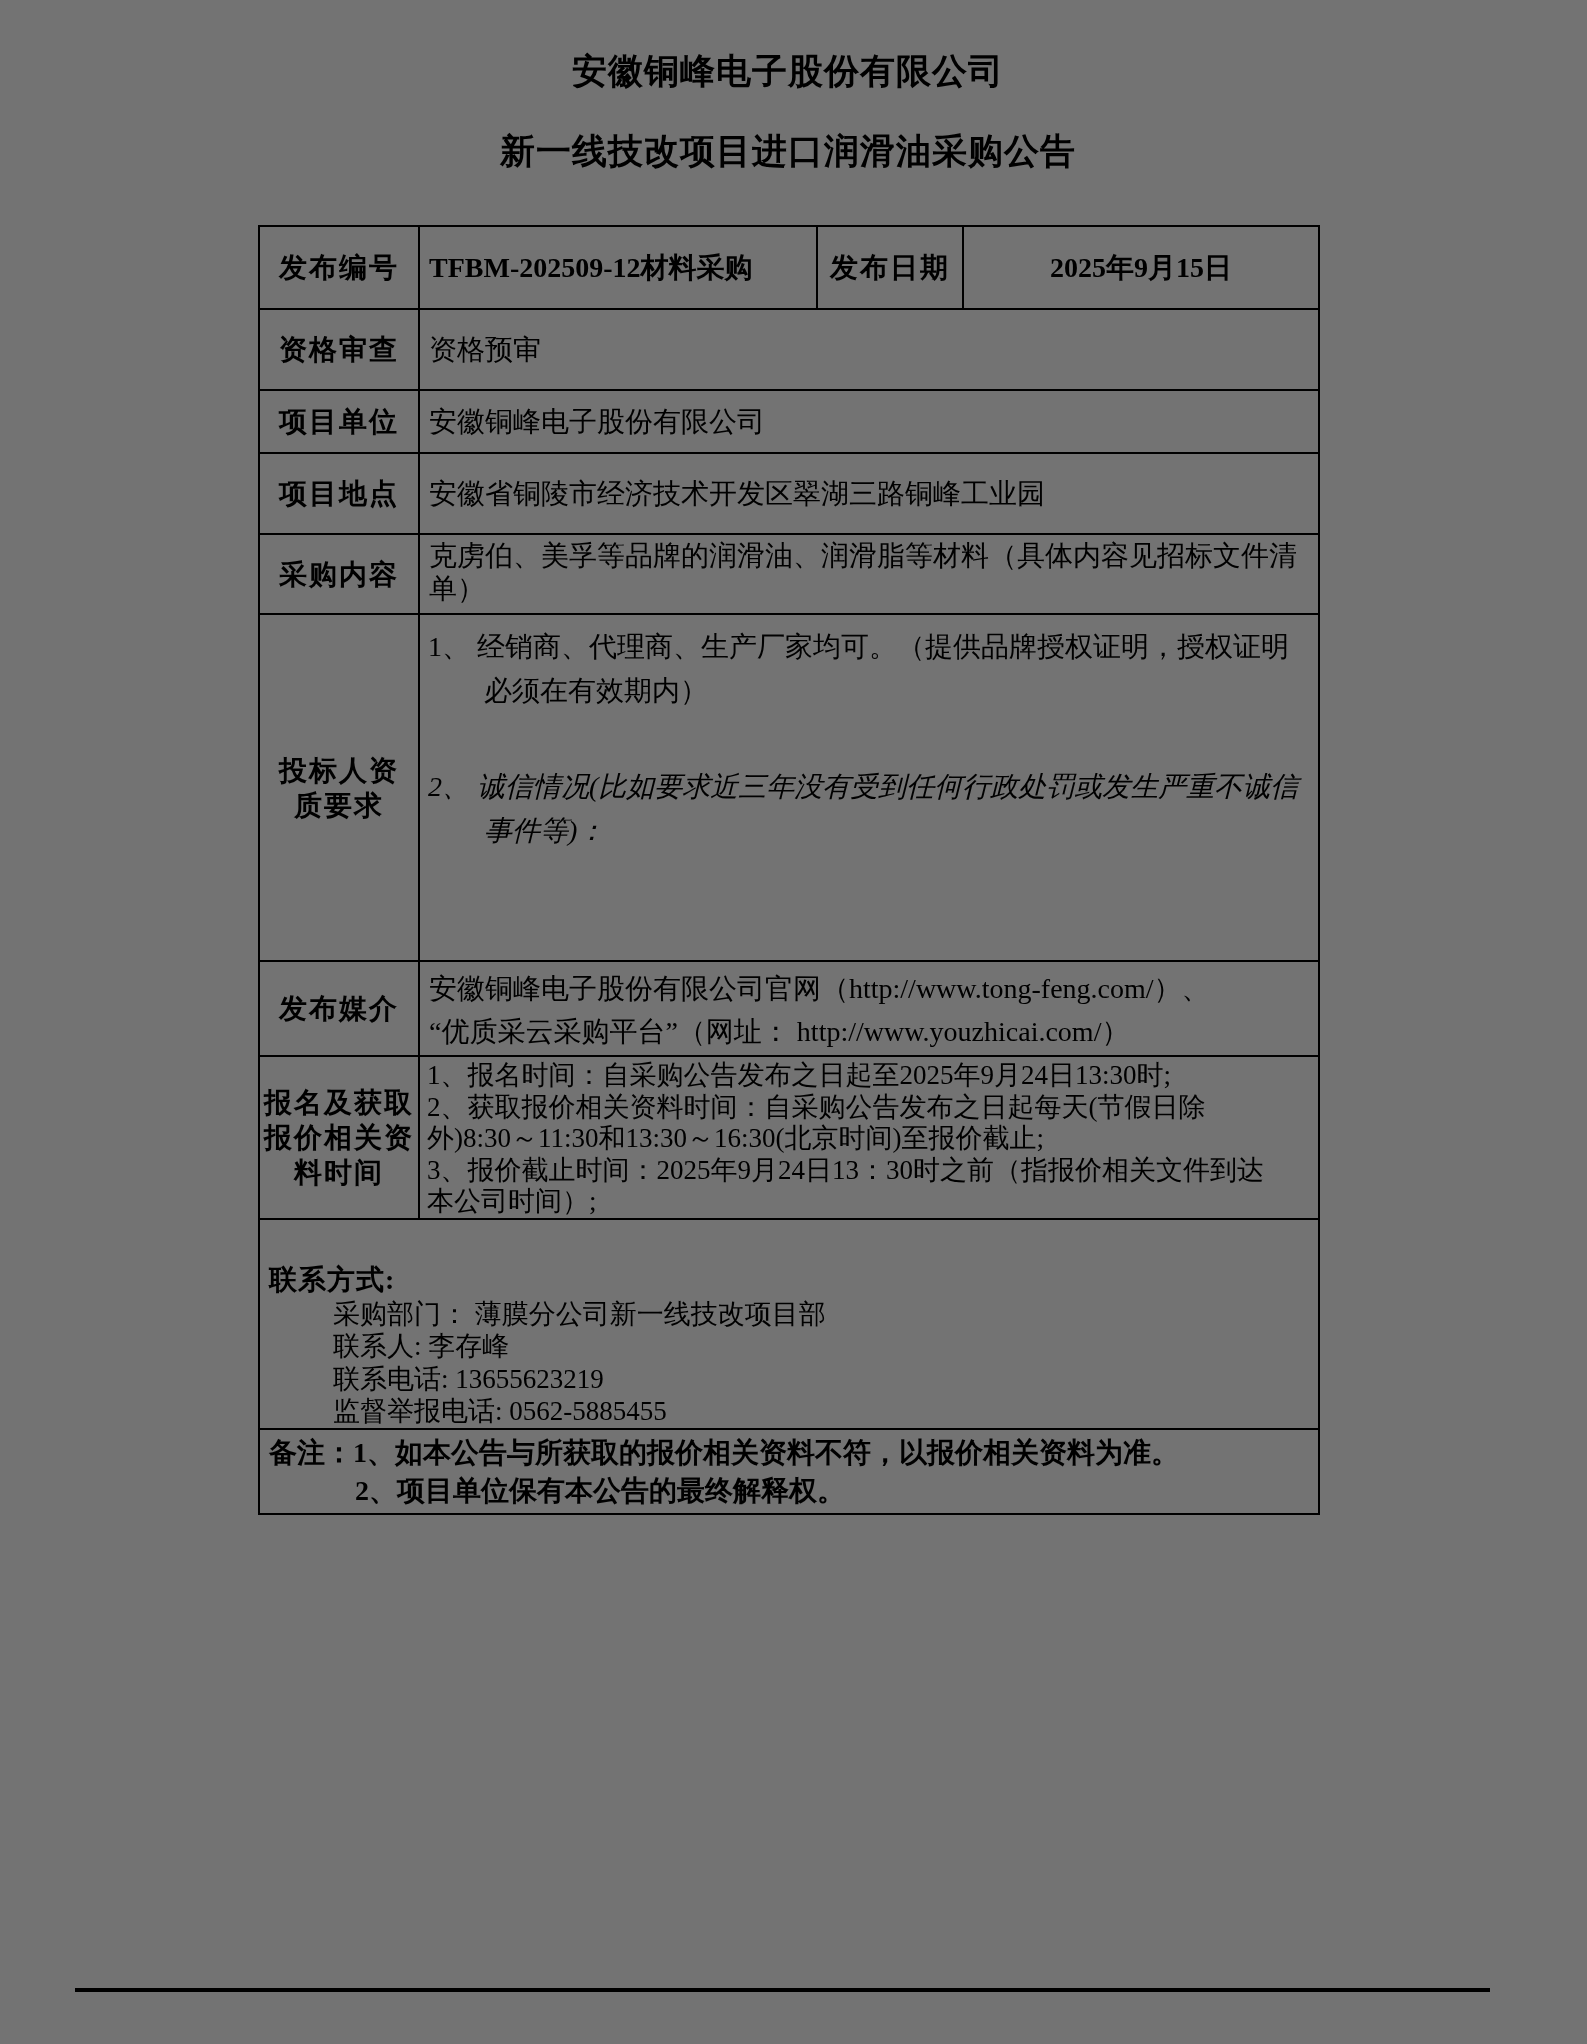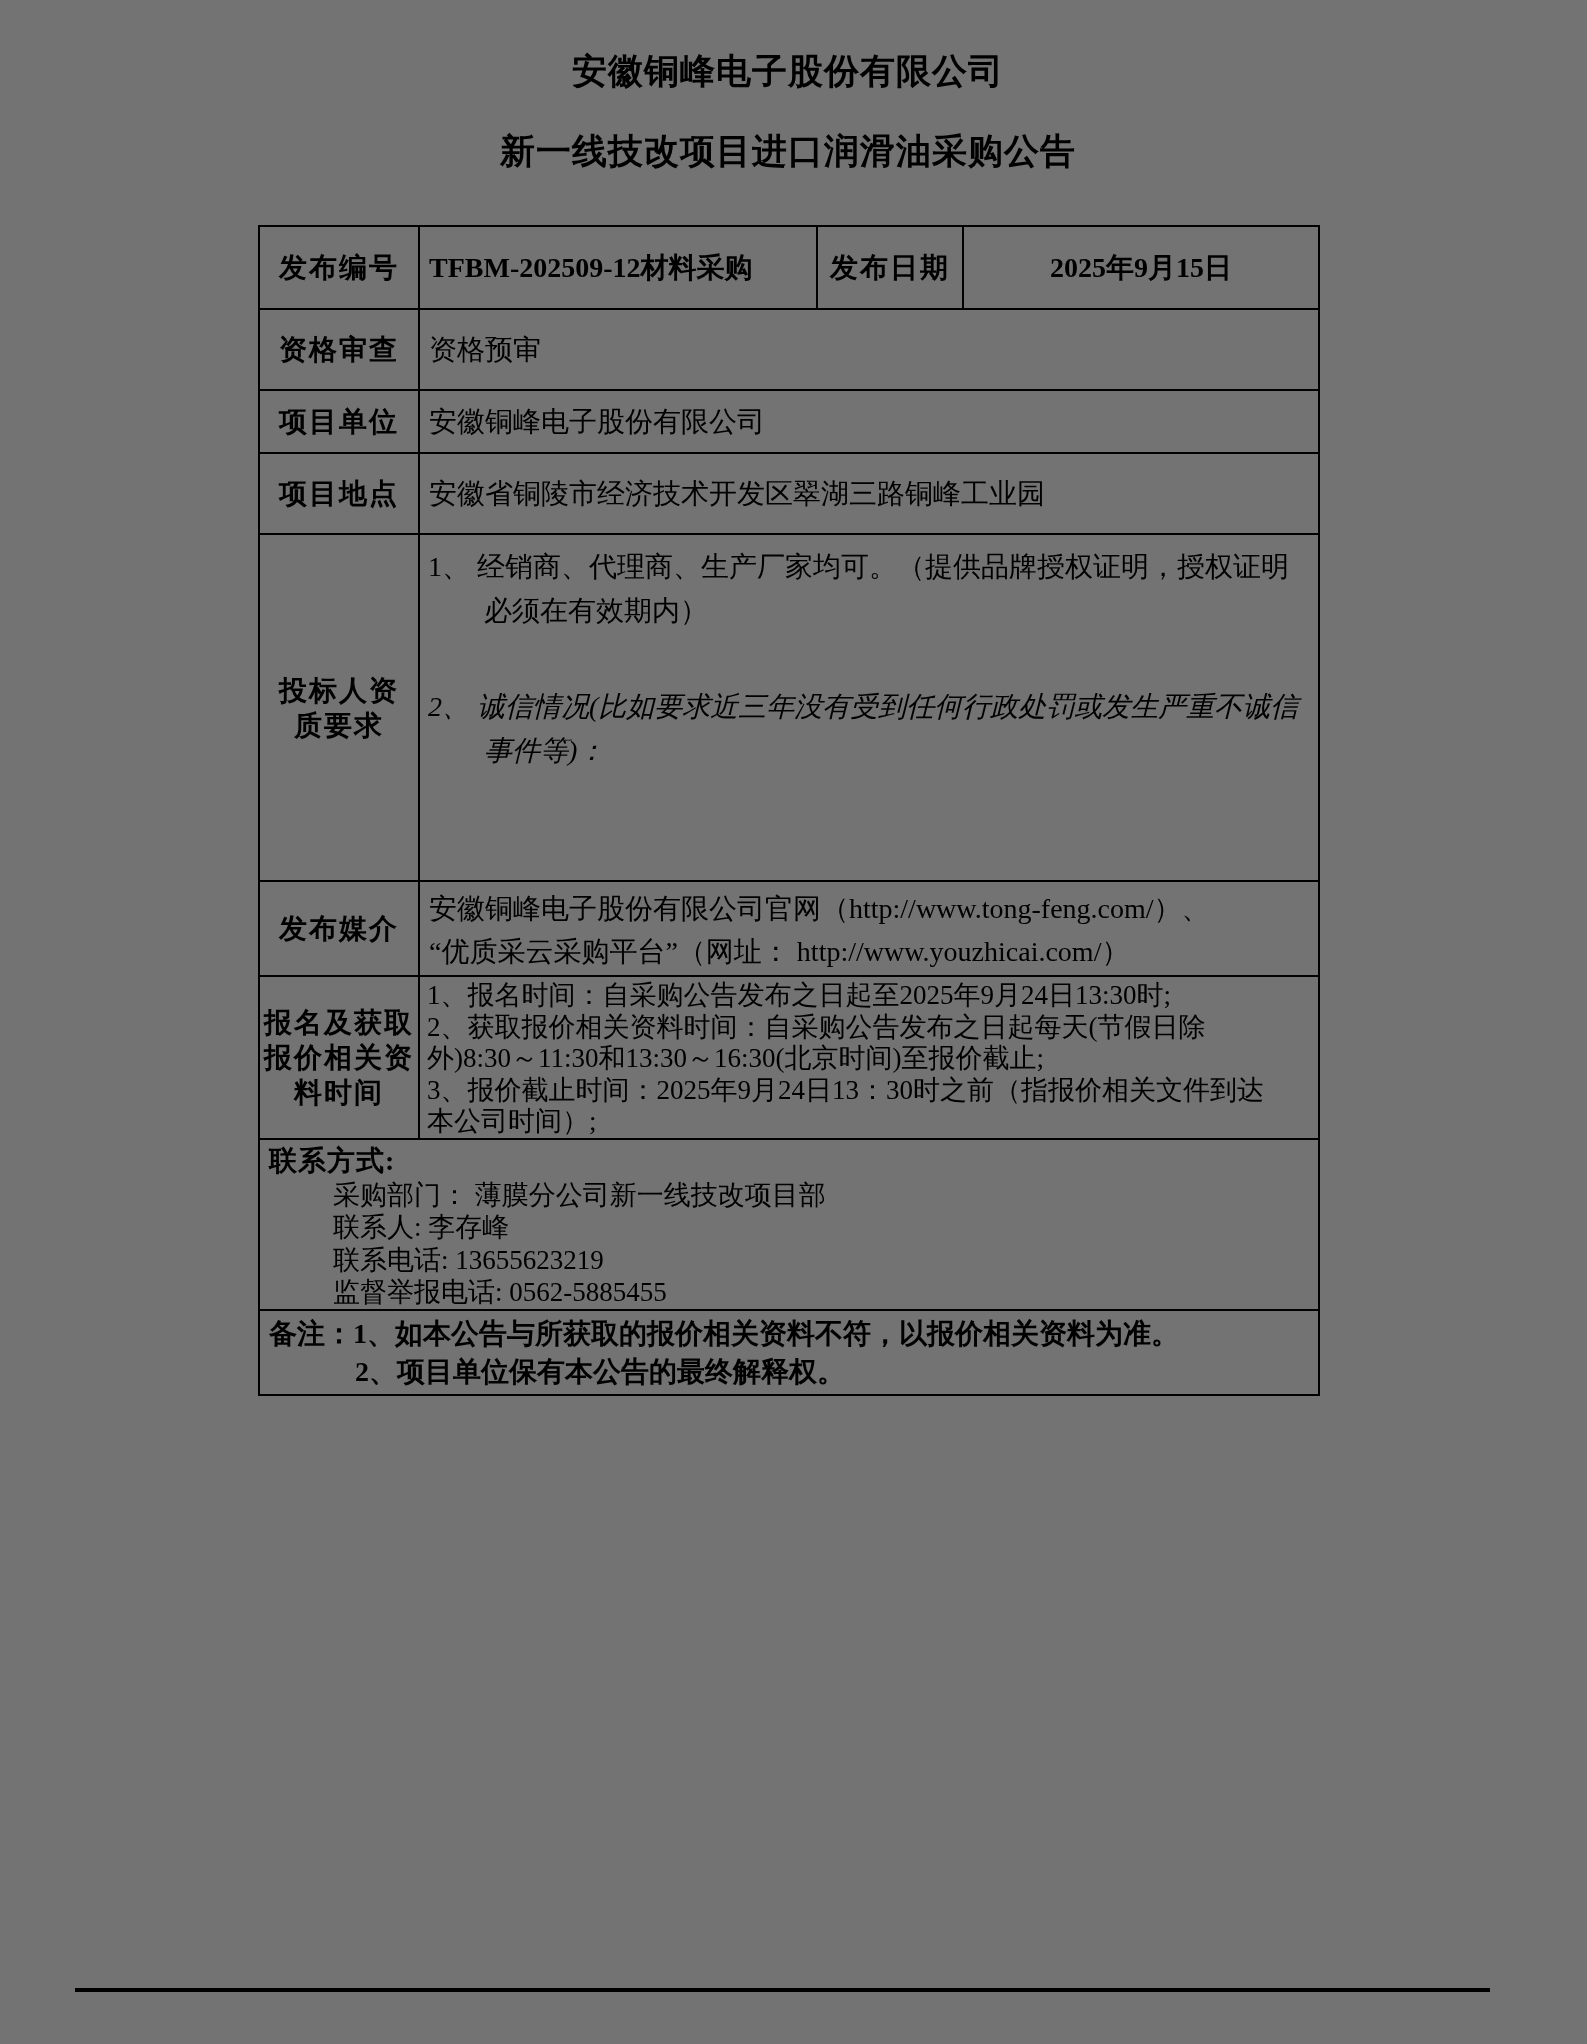--- a/index.html
+++ b/index.html
@@ -58,21 +58,21 @@
   td.media-cell { vertical-align:top; padding:5px 6px 0 9px; }
   .media-line { line-height:43px; }
 
   
   td.sched-label { line-height:40px; }
   td.sched-cell { vertical-align:top; padding:3px 4px 0 7px; }
   .sched-line { font-size:27px; line-height:31.5px; }
 
   
   td.contact-cell { vertical-align:top; padding:3px 6px 0 9px; }
-  .contact-heading { font-weight:700; font-size:28px; line-height:36px; letter-spacing:1px; }
+  .contact-heading { font-weight:700; font-size:28px; line-height:36px; letter-spacing:1px;margin-top:39px; }
   .contact-line { font-size:27px; line-height:32.5px; padding-left:64px; }
 
   
   td.remarks-cell { vertical-align:top; padding:4px 6px 0 9px; font-weight:700; }
   .remarks-line { font-size:28px; line-height:38px; }
   .remarks-line-2 { padding-left:86px; }
 
   .footer-rule {
     position:absolute; left:75px; top:1988px;
     width:1415px; height:4px; background:#000;
@@ -111,20 +111,27 @@
     <tr style="height:63px">
       <td class="lbl">项目单位</td>
       <td class="val" colspan="3">安徽铜峰电子股份有限公司</td>
     </tr>
 
     <tr style="height:81px">
       <td class="lbl">项目地点</td>
       <td class="val" colspan="3">安徽省铜陵市经济技术开发区翠湖三路铜峰工业园</td>
     </tr>
 
+    <tr style="height:80px">
+      <td class="lbl">采购内容</td>
+      <td class="multiline" colspan="3">
+        <div class="tight-line">克虏伯、美孚等品牌的润滑油、润滑脂等材料（具体内容见招标文件清</div>
+        <div class="tight-line">单）</div>
+      </td>
+    </tr>
 
     <tr style="height:347px">
       <td class="lbl">
         <div>投标人资</div>
         <div>质要求</div>
       </td>
       <td class="qual-cell" colspan="3">
         <div class="qual-item">
           <div>1、 经销商、代理商、生产厂家均可。（提供品牌授权证明，授权证明</div>
           <div class="cont">必须在有效期内）</div>

